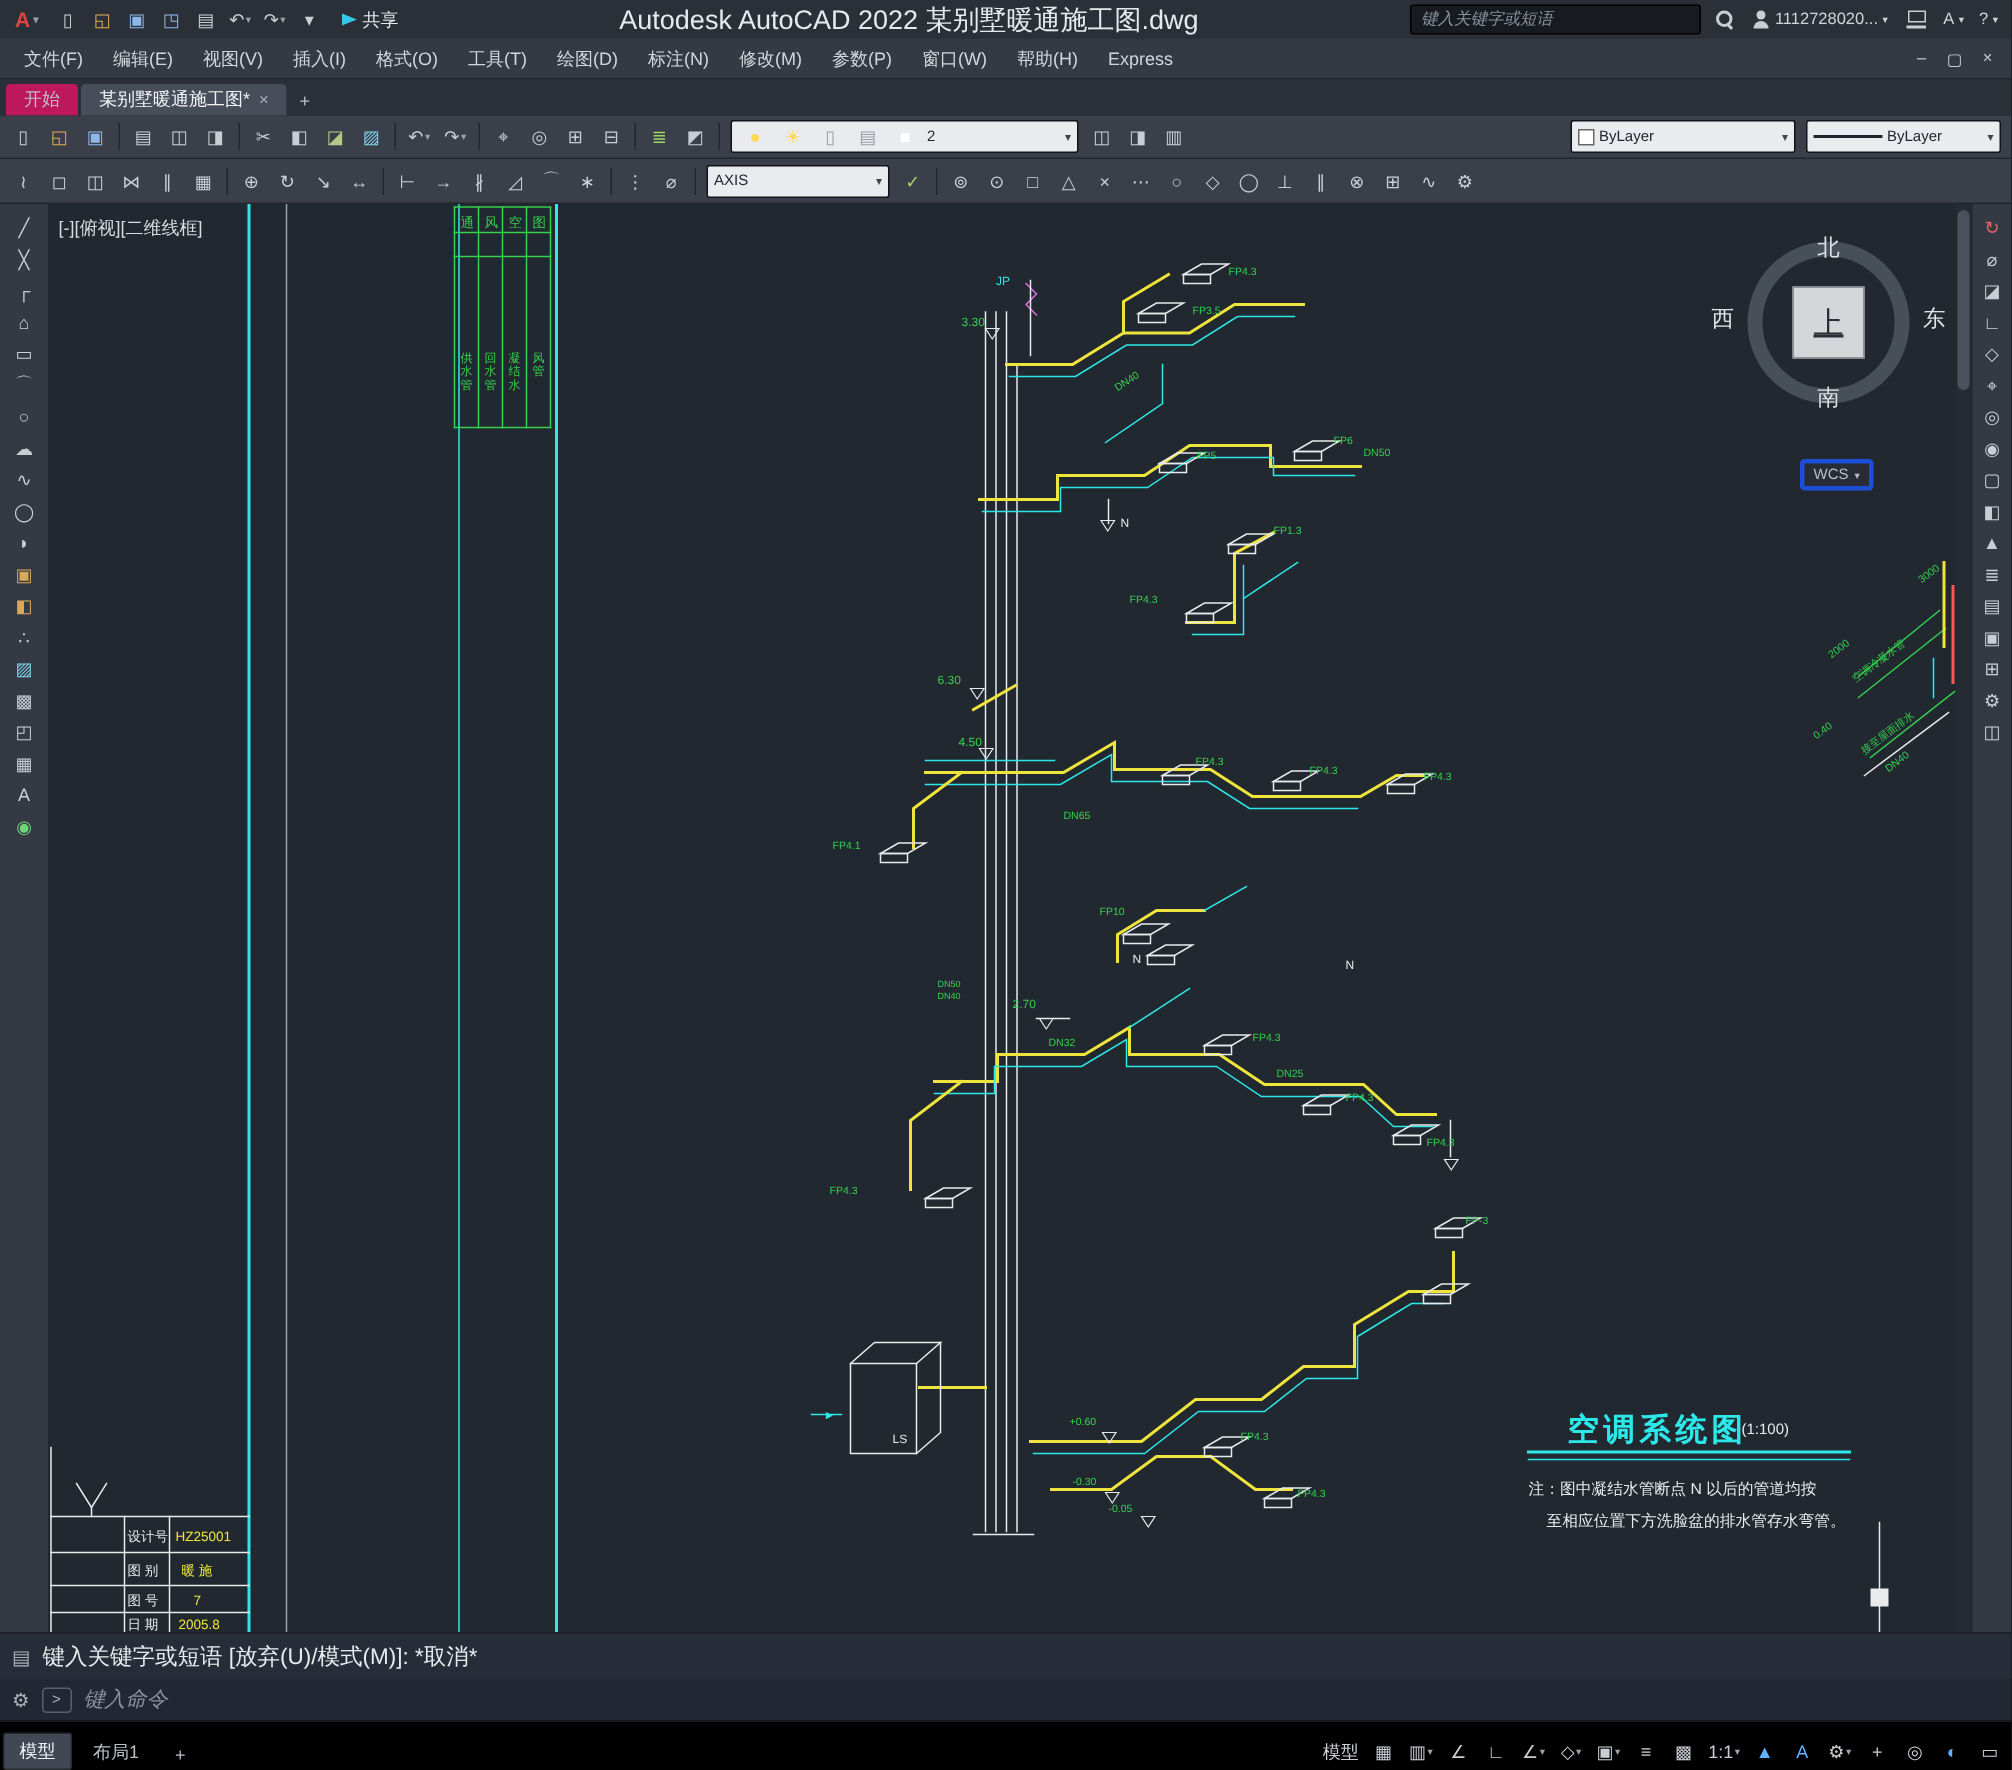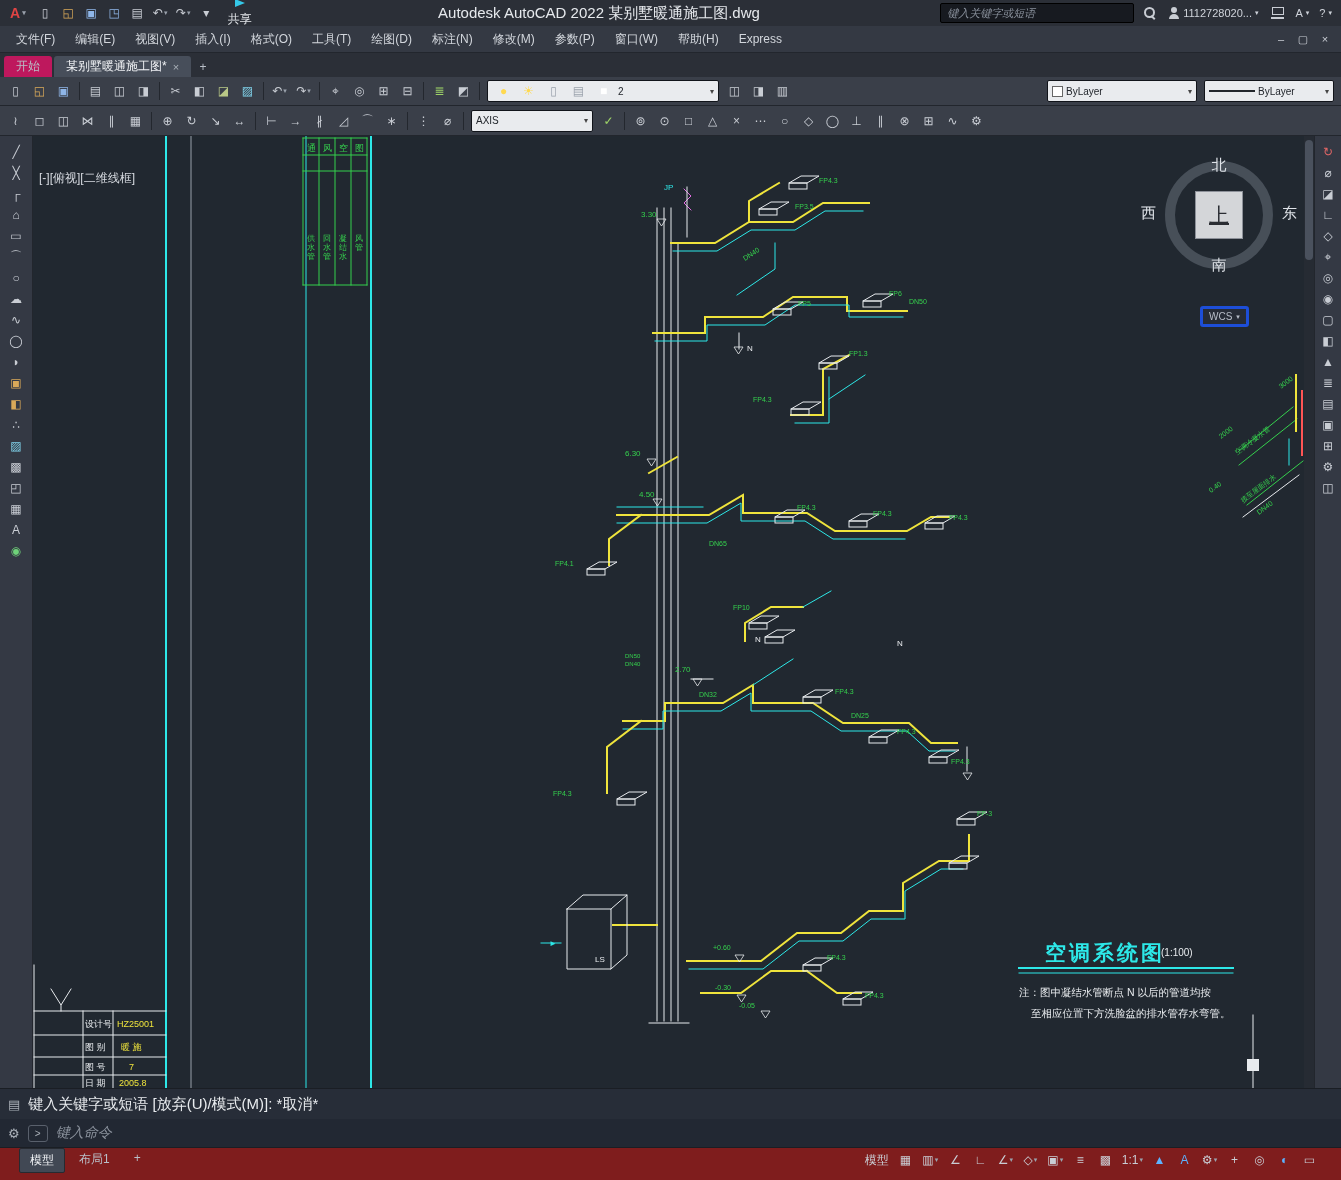--- a/index.html
+++ b/index.html
@@ -7,23 +7,23 @@
        font-family:"Liberation Sans",sans-serif;user-select:none;}
   
   .titlebar{height:26px;background:#2b2f37;display:flex;align-items:center;padding:0 6px;gap:4px;color:#d6dae0;font-size:12px;}
   .logo{color:#e04444;font-weight:bold;font-size:14px;display:flex;align-items:center;gap:2px;padding:0 4px;}
   .qat{display:flex;align-items:center;}
   .icon{display:inline-flex;align-items:center;justify-content:center;width:23px;height:22px;font-size:12px;color:#c9cdd4;border-radius:2px;}
   .icon .caret{font-size:7px;margin-left:1px;color:#9aa1ac;}
   .icon.txt{width:auto;padding:0 4px;font-size:11px;}
   .icon.hl{color:#5db2ff;}
   .sep{width:1px;height:18px;background:#23272e;margin:0 3px;display:inline-block;}
-  .share{display:flex;align-items:center;gap:4px;color:#e3e6ea;padding:0 6px;flex-direction:column;}
+  .share{display:flex;align-items:center;gap:4px;color:#e3e6ea;padding:0 6px;}
   .plane{width:0;height:0;border-left:10px solid #35c8e8;border-top:4px solid transparent;border-bottom:4px solid transparent;display:inline-block;}
-  .title-center{flex:1;text-align:center;font-size:15px;color:#e6e9ed;white-space:nowrap;overflow:hidden;}
+  .title-center{flex:1;text-align:center;font-size:18px;color:#e6e9ed;white-space:nowrap;overflow:hidden;}
   .search{width:180px;height:18px;background:#171a20;border:1px solid #000;color:#cfd3da;font-size:11px;padding:0 6px;border-radius:2px;}
   .search::placeholder{color:#8a919c;font-style:italic;}
   .mag{width:12px;height:12px;position:relative;display:inline-block;}
   .mag::before{content:'';position:absolute;top:0;left:0;width:7px;height:7px;border:2px solid #c9cdd4;border-radius:50%;}
   .mag::after{content:'';position:absolute;left:8px;top:8px;width:2px;height:5px;background:#c9cdd4;transform:rotate(-45deg);}
   .person{width:12px;height:12px;position:relative;display:inline-block;}
   .person::before{content:'';position:absolute;top:0;left:3px;width:6px;height:6px;border-radius:50%;background:#c9cdd4;}
   .person::after{content:'';position:absolute;bottom:0;left:1px;width:10px;height:5px;border-radius:5px 5px 0 0;background:#c9cdd4;}
   .cart{width:13px;height:10px;position:relative;display:inline-block;border-bottom:2px solid #c9cdd4;}
   .cart::before{content:'';position:absolute;top:0;left:1px;width:10px;height:6px;border:1.5px solid #c9cdd4;}
@@ -53,39 +53,39 @@
   
   .main{flex:1;display:flex;min-height:0;}
   .palette{background:#343944;display:flex;flex-direction:column;align-items:center;padding-top:5px;}
   .palette.left{width:32px;border-right:1px solid #22262d;}
   .palette.right{width:26px;border-left:1px solid #22262d;}
   .palette .icon{width:24px;height:21px;font-size:12px;}
   .scrollstrip{width:10px;background:#262b33;position:relative;}
   .thumb{position:absolute;left:1px;top:4px;width:8px;height:120px;background:#4a515d;border-radius:4px;}
   .canvas{position:relative;flex:1;background:#212830;overflow:hidden;}
   .canvas svg{position:absolute;left:0;top:0;}
-  .vplabel{position:absolute;left:6px;top:8px;color:#d8dce2;font-size:12px;margin-top:26px;}
+  .vplabel{position:absolute;left:6px;top:8px;color:#d8dce2;font-size:12px;}
   .compass{position:absolute;left:1130px;top:23px;width:112px;height:112px;}
   .ring{position:absolute;left:2px;top:2px;width:88px;height:88px;border:10px solid rgba(118,126,138,.45);border-radius:50%;}
   .upface{position:absolute;left:32px;top:32px;width:46px;height:46px;background:#d4d6d9;border:1px solid #8d9199;color:#2a2d33;display:flex;align-items:center;justify-content:center;font-size:20px;text-decoration:underline;}
   .cn{position:absolute;color:#dfe3e8;font-size:15px;}
   .cn.n{top:-3px;left:50%;transform:translateX(-50%);}
   .cn.s{bottom:-4px;left:50%;transform:translateX(-50%);}
   .cn.w{left:-22px;top:48%;transform:translateY(-50%);}
   .cn.e{right:-22px;top:48%;transform:translateY(-50%);}
   .wcs{position:absolute;left:1167px;top:170px;height:15px;padding:0 6px;border:3px solid #1d4ed8;border-radius:3px;background:rgba(40,45,55,.85);color:#b8bec8;font-size:10px;display:flex;align-items:center;gap:4px;}
   .wcs .caret{font-size:7px;}
   
   .cmd{height:58px;display:flex;flex-direction:column;background:#222833;border-top:1px solid #1a1e24;}
   .cmd-history{height:30px;display:flex;align-items:center;color:#e8ebee;font-size:15px;padding:0 8px;gap:8px;background:#272d38;}
   .cmd-input{height:28px;display:flex;align-items:center;color:#8a919c;font-size:14px;font-style:italic;padding:0 8px;gap:8px;}
   .pbox{width:18px;height:15px;border:1px solid #59606c;border-radius:3px;display:flex;align-items:center;justify-content:center;font-size:10px;color:#aab0b8;font-style:normal;}
   .cmdicon{color:#aab0b8;font-size:13px;font-style:normal;}
   
-  .statusbar{height:32px;background:#7f1d1d;display:flex;align-items:flex-start;padding:0 19px;gap:4px;border-top:1px solid #1a1e24;}
+  .statusbar{height:32px;background:#000000;display:flex;align-items:flex-end;padding:0 2px;gap:4px;border-top:1px solid #1a1e24;}
   .stab{padding:3px 10px;font-size:12px;color:#b9bfc8;border-radius:2px;}
   .stab.active{background:#414854;color:#eef0f3;border:1px solid #262a31;}
   .sitems{display:flex;align-items:center;margin-left:auto;}
   .sitems .icon{width:25px;height:24px;font-size:12px;}
   .sitems .icon.txt{width:auto;}
 </style>
 </head>
 <body>
 
 <div id="app">

